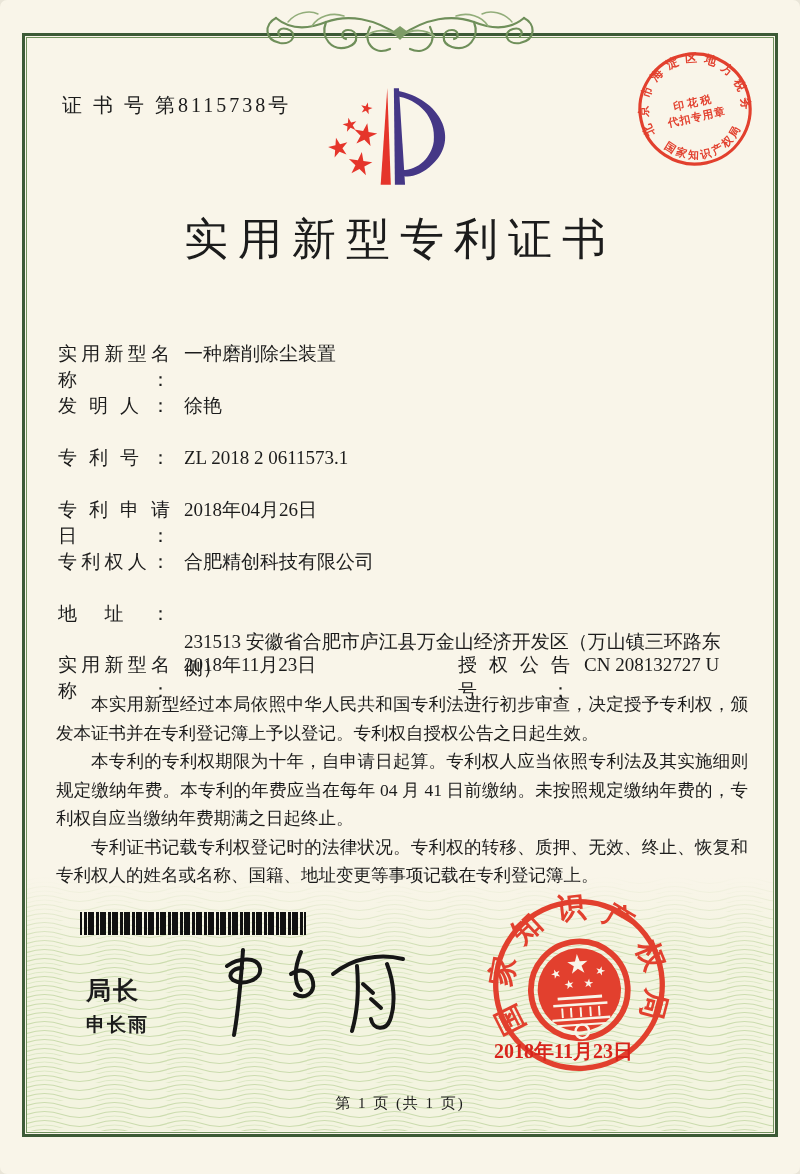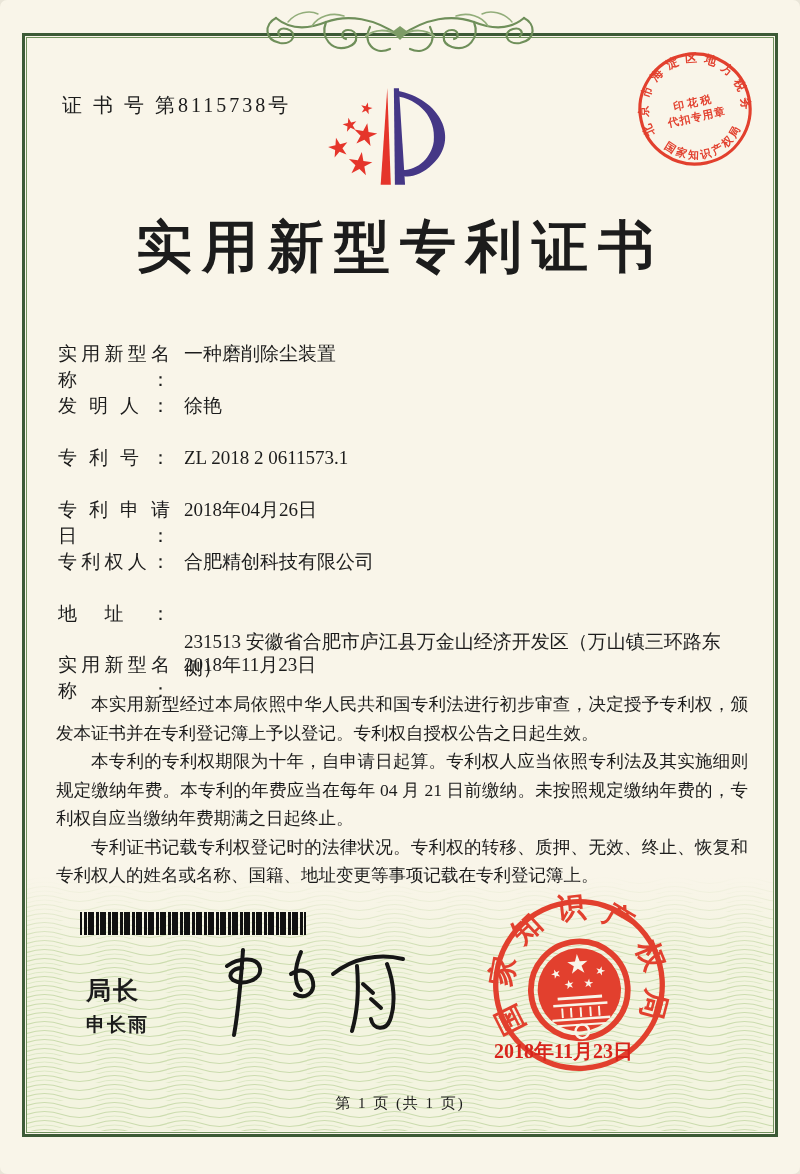--- a/index.html
+++ b/index.html
@@ -22,21 +22,21 @@
     background:linear-gradient(#f9f5e9,rgba(249,245,233,0));
   }
   .cert-no{
     position:absolute;left:62px;top:92px;font-size:20px;letter-spacing:3px;z-index:2;
   }
   .ornament{position:absolute;left:252px;top:2px;width:296px;height:62px;z-index:3;}
   .logo{position:absolute;left:318px;top:78px;width:168px;height:127px;z-index:2;}
   .stamp-tax{position:absolute;left:636px;top:50px;width:118px;height:118px;z-index:2;transform:rotate(-12deg);}
   .doc-title{
     position:absolute;left:100px;top:210px;width:600px;text-align:center;
-    font-size:56px;font-weight:bold;letter-spacing:10px;z-index:2;white-space:nowrap;
+    font-size:44px;font-weight:normal;letter-spacing:10px;z-index:2;white-space:nowrap;
   }
   .row{position:absolute;left:58px;font-size:19px;z-index:2;line-height:26px;}
   .lbl{
     display:inline-block;width:112px;vertical-align:top;
     text-align:justify;text-align-last:justify;
   }
   .val{display:inline-block;vertical-align:top;margin-left:14px;}
   .val.addr{width:552px;margin-top:28px;}
   .row.grant2{left:458px;}
   .body-text{
@@ -148,24 +148,27 @@
   </div>
   <div class="row" style="top:549px">
     <span class="lbl">专利权人：</span><span class="val">合肥精创科技有限公司</span>
   </div>
   <div class="row" style="top:601px">
     <span class="lbl">地址：</span><span class="val addr">231513 安徽省合肥市庐江县万金山经济开发区（万山镇三环路东侧）</span>
   </div>
   <div class="row" style="top:652px">
     <span class="lbl">实用新型名称：</span><span class="val">2018年11月23日</span>
   </div>
+  <div class="row grant2" style="top:652px">
+    <span class="lbl">授权公告号：</span><span class="val">CN 208132727 U</span>
+  </div>
 
   <div class="body-text">
     <p>本实用新型经过本局依照中华人民共和国专利法进行初步审查，决定授予专利权，颁发本证书并在专利登记簿上予以登记。专利权自授权公告之日起生效。</p>
-    <p>本专利的专利权期限为十年，自申请日起算。专利权人应当依照专利法及其实施细则规定缴纳年费。本专利的年费应当在每年 04 月 21 日前缴纳。未按照规定缴纳年费的，专利权自应当缴纳年费期满之日起终止。</p>
+    <p>本专利的专利权期限为十年，自申请日起算。专利权人应当依照专利法及其实施细则规定缴纳年费。本专利的年费应当在每年 04 月 41 日前缴纳。未按照规定缴纳年费的，专利权自应当缴纳年费期满之日起终止。</p>
     <p>专利证书记载专利权登记时的法律状况。专利权的转移、质押、无效、终止、恢复和专利权人的姓名或名称、国籍、地址变更等事项记载在专利登记簿上。</p>
   </div>
 
   <div class="barcode"></div>
 
   <div class="officer-title">局长</div>
   <div class="officer-name">申长雨</div>
 
   <svg class="signature" viewBox="0 0 230 105">
     <g fill="none" stroke="#161616" stroke-width="4" stroke-linecap="round">

